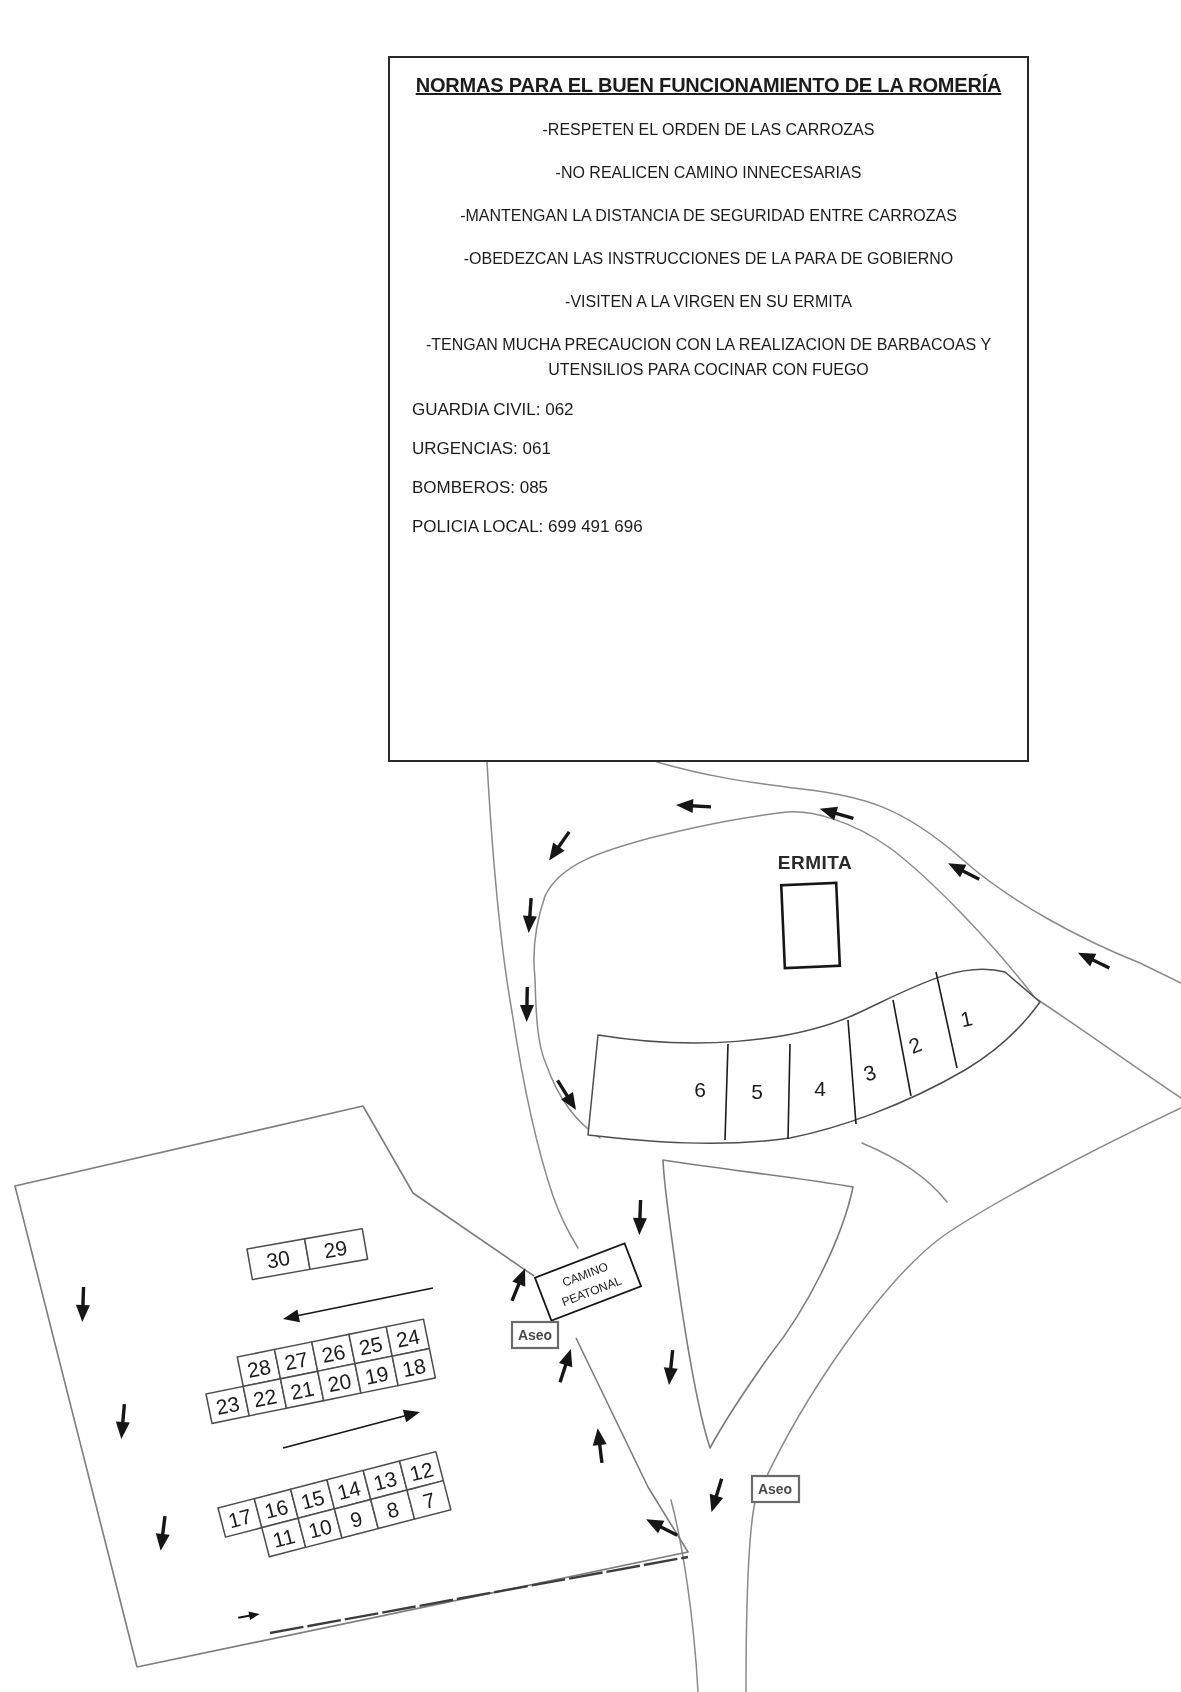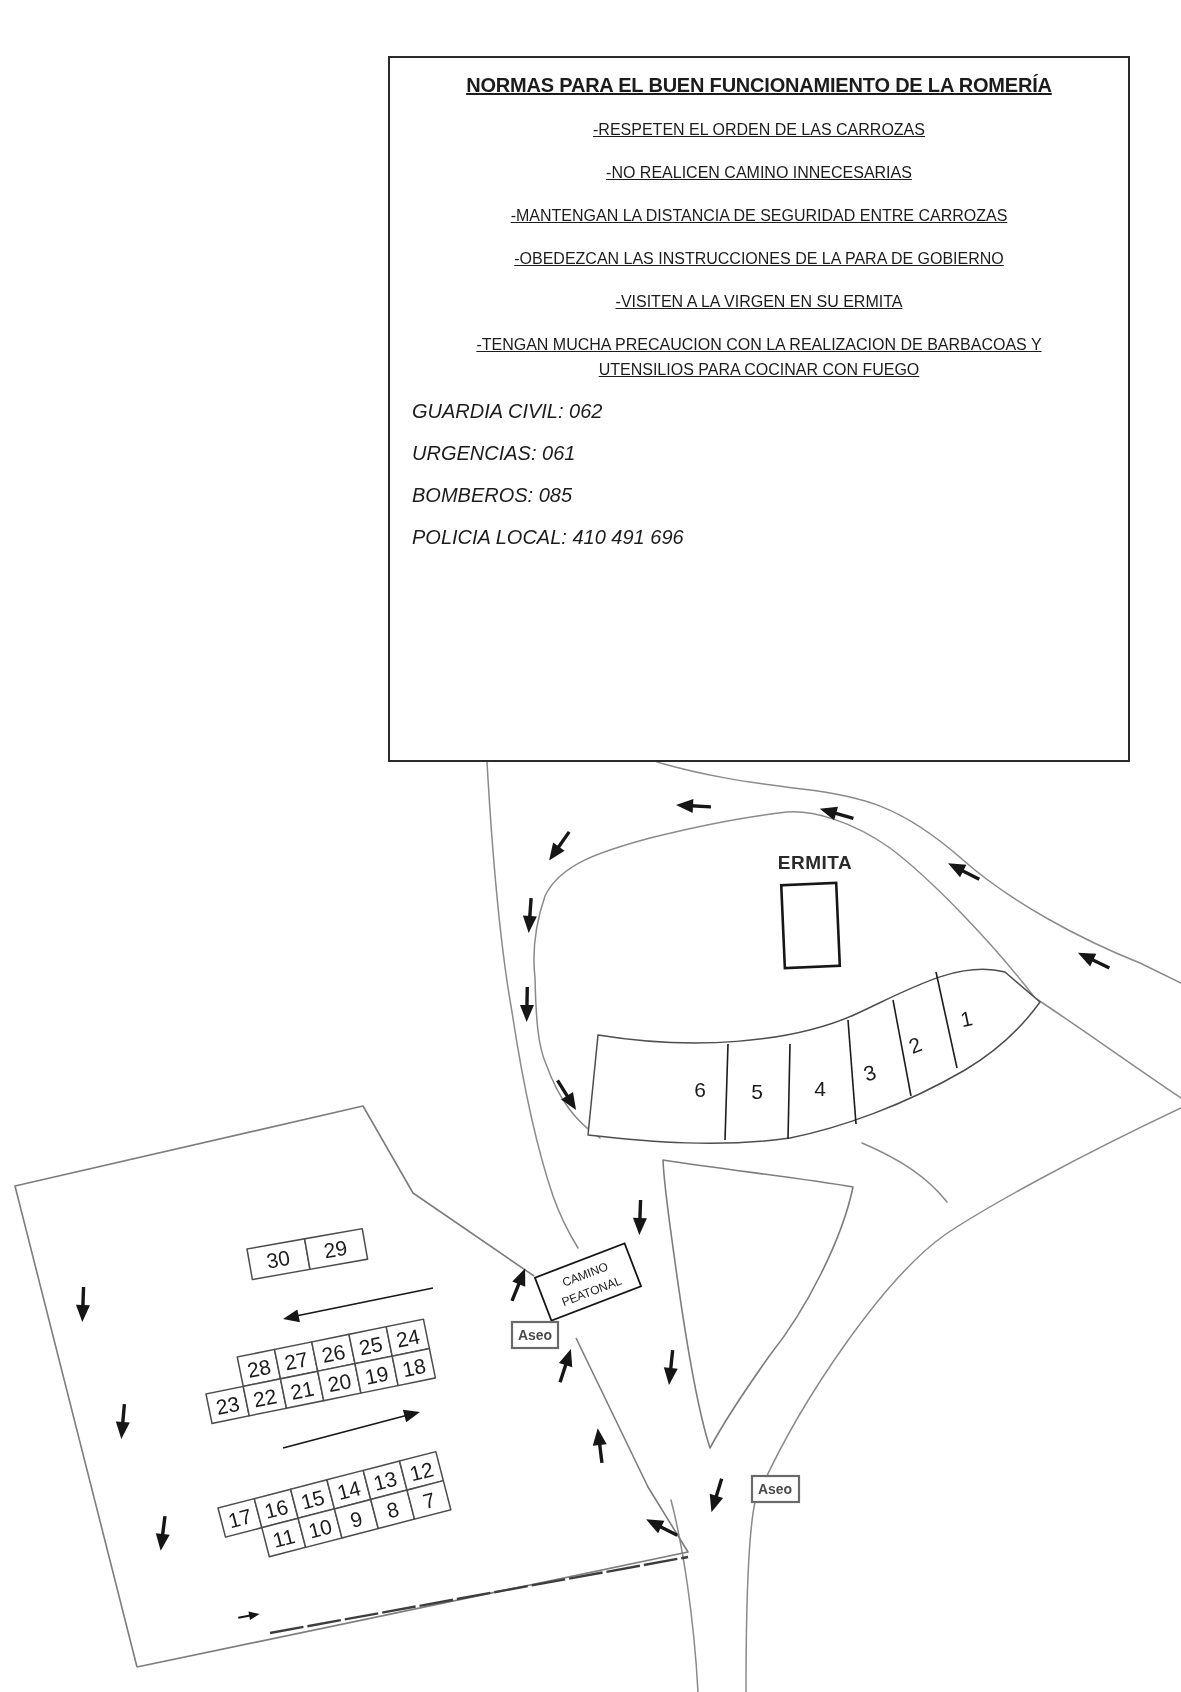--- a/index.html
+++ b/index.html
@@ -1,30 +1,30 @@
 <!DOCTYPE html>
 <html><head>
 <meta charset="utf-8">
 <style>
   html,body{margin:0;padding:0;background:#ffffff;}
   .page{position:relative;width:1181px;height:1692px;background:#fff;overflow:hidden;
         font-family:"Liberation Sans","DejaVu Sans",sans-serif;color:#1c1c1c;}
   .map-svg{position:absolute;left:0;top:0;width:1181px;height:1692px;}
-  .notice-box{position:absolute;left:388px;top:56px;width:742px;height:706px;
+  .notice-box{position:absolute;left:388px;top:56px;width:641px;height:706px;
               border:2px solid #2a2a2a;background:#fff;box-sizing:border-box;
               padding:16px 10px 0 10px;}
   .notice-title{text-align:center;font-weight:bold;font-size:20px;
                 text-decoration:underline;text-decoration-thickness:2px;
                 margin:0 0 20px 0;letter-spacing:-0.2px;}
   .rule{text-align:center;font-size:16px;line-height:1.62;margin:0 0 17px 0;
-        white-space:pre-line;text-decoration:underline;}
+        white-space:pre-line;}
   .phones{padding-left:12px;margin-top:14px;}
   .phones-heading{font-weight:bold;font-size:17.5px;text-decoration:underline;
                   text-decoration-thickness:2px;margin:0 0 18px 0;}
-  .phone{font-size:20px;margin:0 0 19px 0;font-style:italic;}
+  .phone{font-size:17px;margin:0 0 19px 0;}
   text{font-family:"Liberation Sans","DejaVu Sans",sans-serif;fill:#1c1c1c;}
   .plot-num{font-size:21px;}
   .map-label{font-size:19px;font-weight:bold;letter-spacing:0.5px;fill:#2a2a2a;}
   .camino-text{font-size:12px;fill:#1c1c1c;}
   .aseo-text{font-size:14px;font-weight:bold;fill:#4a4a4a;}
   .road{fill:none;stroke:#8a8a8a;stroke-width:1.5;stroke-linecap:round;}
   .boundary{fill:none;stroke:#7d7d7d;stroke-width:1.6;stroke-linejoin:round;}
   .plotshape{fill:#ffffff;stroke:#4d4d4d;stroke-width:1.5;stroke-linejoin:round;}
   .thinline{stroke:#1c1c1c;stroke-width:1.6;}
 </style>
@@ -200,17 +200,17 @@
     <div class="rule">-NO REALICEN CAMINO INNECESARIAS</div>
     <div class="rule">-MANTENGAN LA DISTANCIA DE SEGURIDAD ENTRE CARROZAS</div>
     <div class="rule">-OBEDEZCAN LAS INSTRUCCIONES DE LA PARA DE GOBIERNO</div>
     <div class="rule">-VISITEN A LA VIRGEN EN SU ERMITA</div>
     <div class="rule">-TENGAN MUCHA PRECAUCION CON LA REALIZACION DE BARBACOAS Y
 UTENSILIOS PARA COCINAR CON FUEGO</div>
     <div class="phones">
       <div class="phone">GUARDIA CIVIL: 062</div>
       <div class="phone">URGENCIAS: 061</div>
       <div class="phone">BOMBEROS: 085</div>
-      <div class="phone">POLICIA LOCAL: 410 491 696</div>
+      <div class="phone">POLICIA LOCAL: 699 491 696</div>
     </div>
   </div>
 
 </div>
 
 </body></html>

